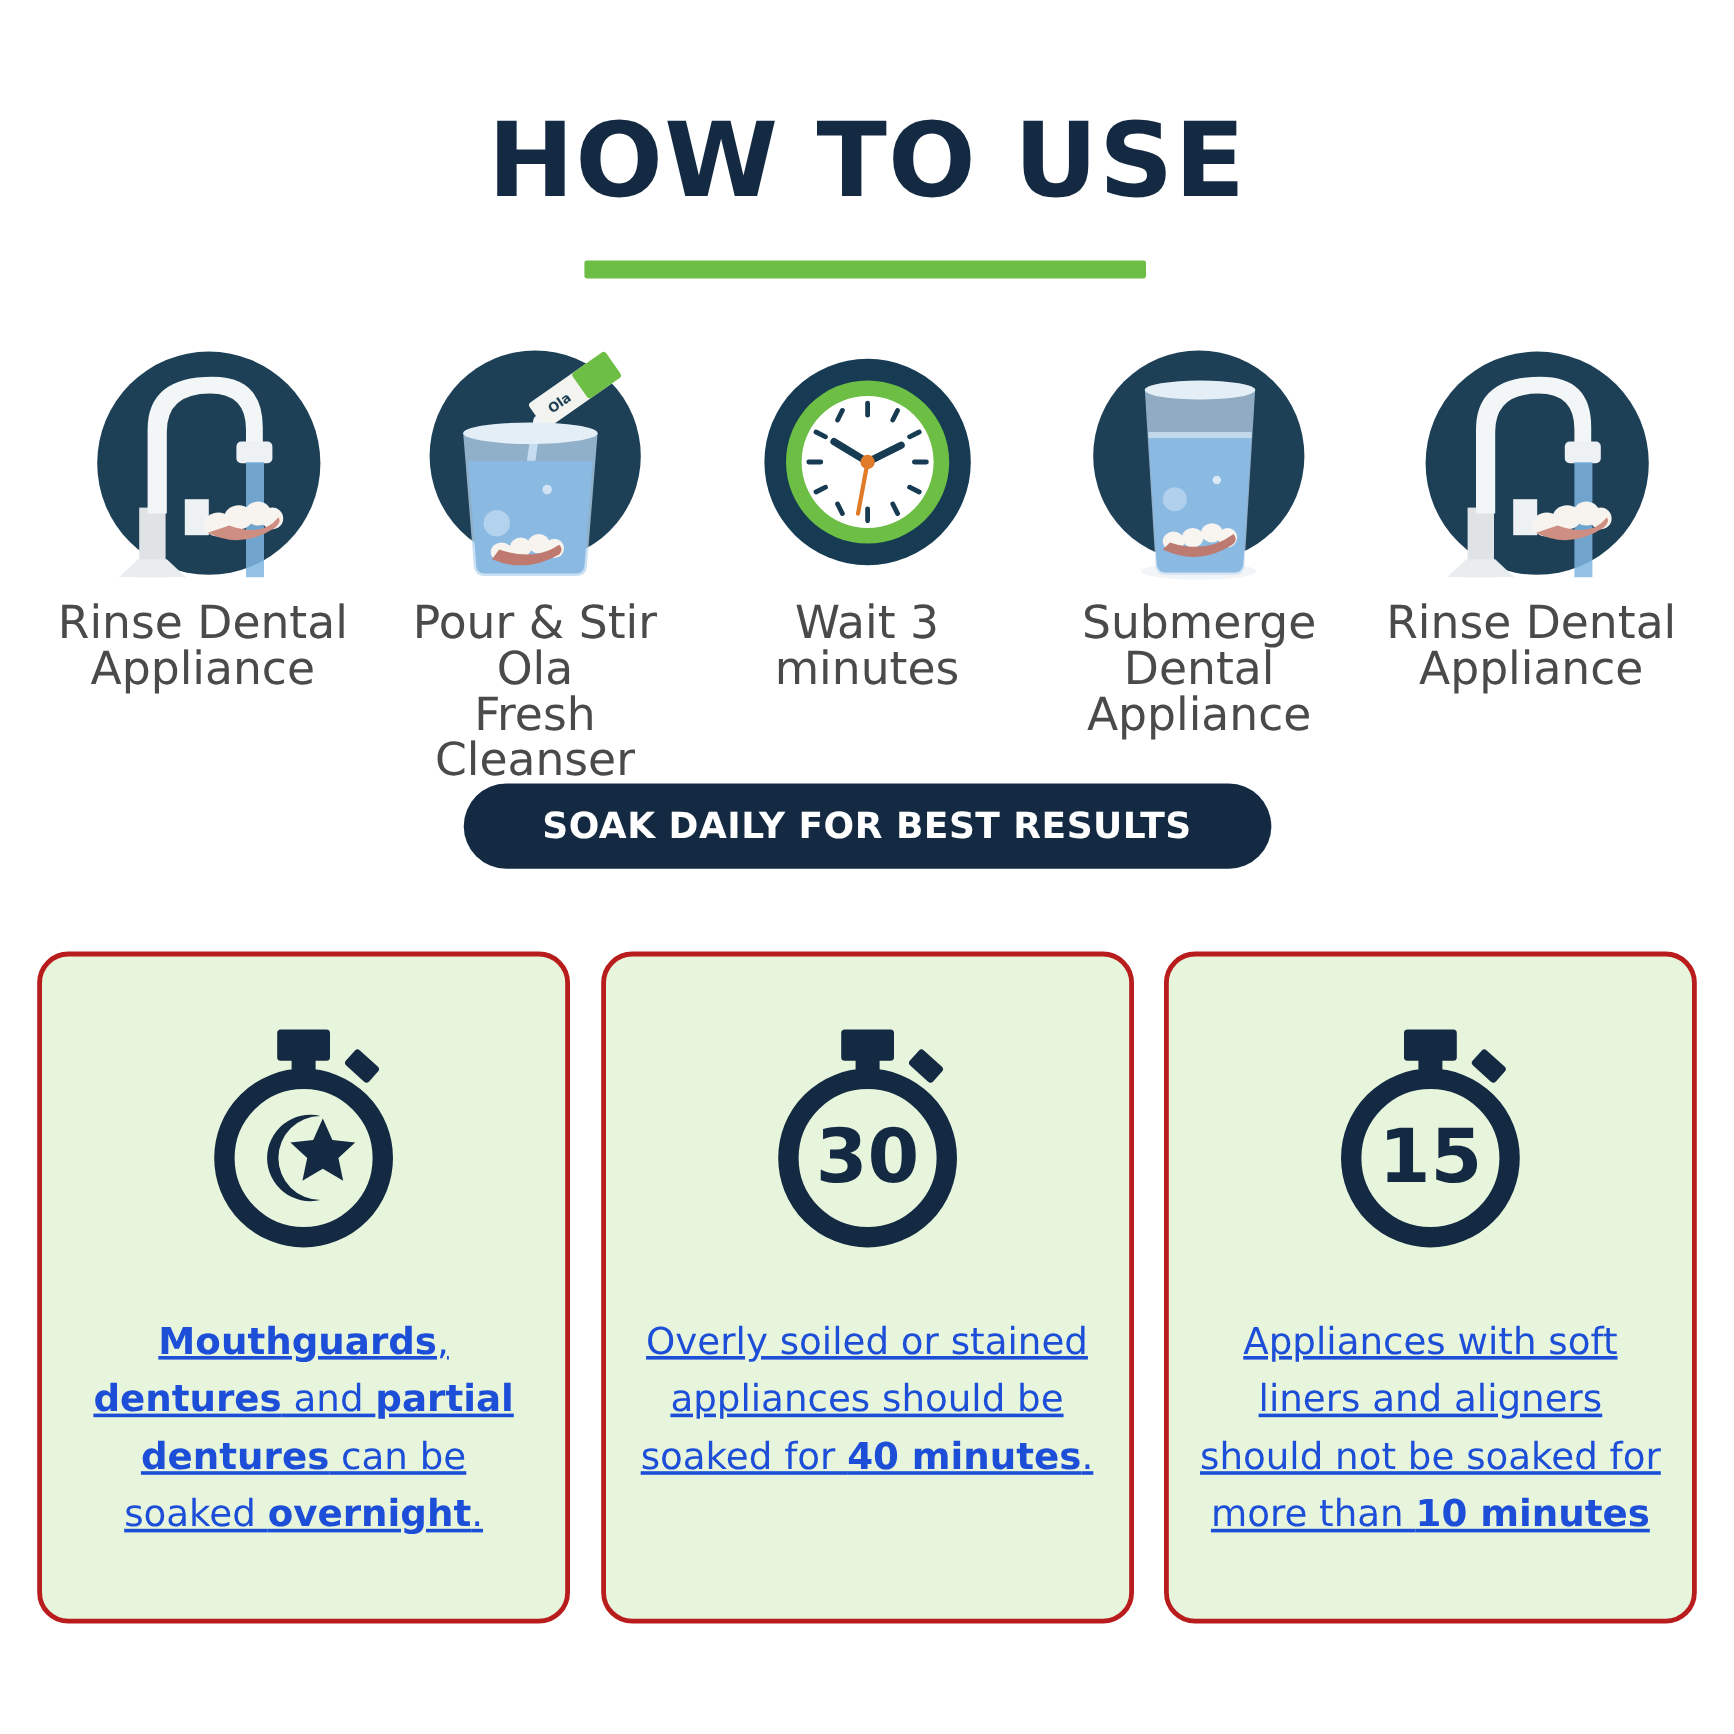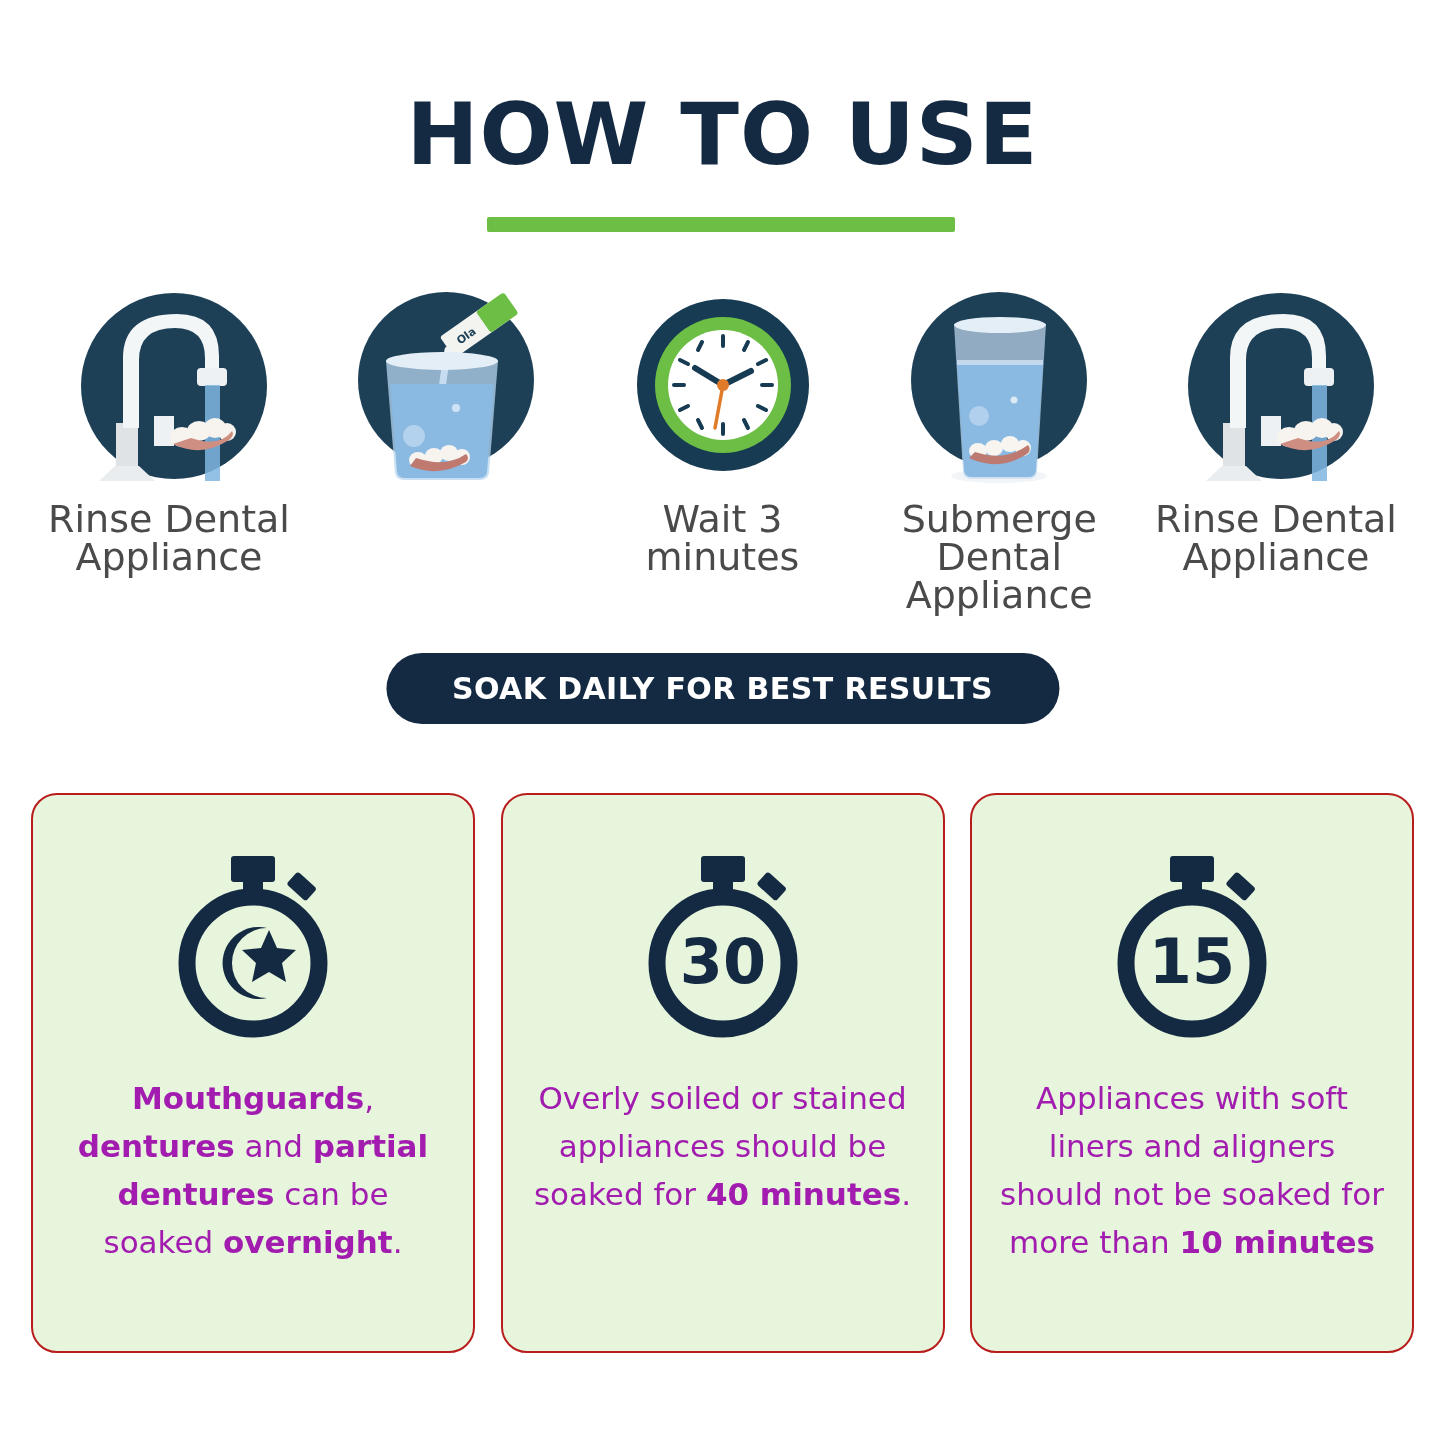--- a/index.html
+++ b/index.html
@@ -49,30 +49,30 @@
   }
 
   
   .cards {
     position: absolute; top: 793px; left: 31px;
     width: 1383px; height: 560px;
     display: flex; justify-content: space-between;
   }
   .card {
     width: 444px; height: 560px;
-    background: #e6f5dc; border: 2px solid #b91c1c;
+    background: #e6f5dc; border: 4px solid #b91c1c;
     border-radius: 26px;
     display: flex; flex-direction: column; align-items: center;
     padding: 55px 26px 20px 26px;
   }
   .card-icon { width: 180px; height: 190px; }
   .card-text {
-    margin-top: 34px;
-    text-align: center; color: #a21caf;
-    font-size: 31px; line-height: 48px; font-weight: 400;
+    margin-top: 52px;
+    text-align: center; color: #1d4ed8;
+    font-size: 31px; line-height: 48px; font-weight: 400; text-decoration: underline;
   }
   .card-text b { font-weight: 700; }
 </style>
 </head>
 <body>
 
 <div class="page">
 
   <div class="title">HOW TO USE</div>
   <div class="title-rule"></div>
@@ -118,20 +118,21 @@
           <circle cx="110" cy="120" r="4" fill="#d7e7f5" opacity="0.9"></circle>
           <g fill="#f7f4f0">
             <ellipse cx="72" cy="172" rx="9" ry="8"></ellipse>
             <ellipse cx="88" cy="168" rx="9" ry="8"></ellipse>
             <ellipse cx="103" cy="165" rx="9" ry="8"></ellipse>
             <ellipse cx="116" cy="169" rx="8" ry="8"></ellipse>
           </g>
           <path d="M64 178 Q92 190 120 174 Q124 170 120 166 Q100 180 70 170 Z" fill="#c0796f"></path>
         </svg>
       </div>
+      <div class="step-label">Pour &amp; Stir Ola<br>Fresh Cleanser</div>
     </div>
 
     <div class="step">
       <div class="step-art">
         <svg viewBox="0 0 200 200" width="200" height="200">
           <circle cx="100" cy="97" r="86" fill="#163b52"></circle>
           <circle cx="100" cy="97" r="68" fill="#6cbe45"></circle>
           <circle cx="100" cy="97" r="55" fill="#ffffff"></circle>
           <g stroke="#163b52" stroke-width="4" stroke-linecap="round">
             <line x1="100" y1="48" x2="100" y2="58"></line>

